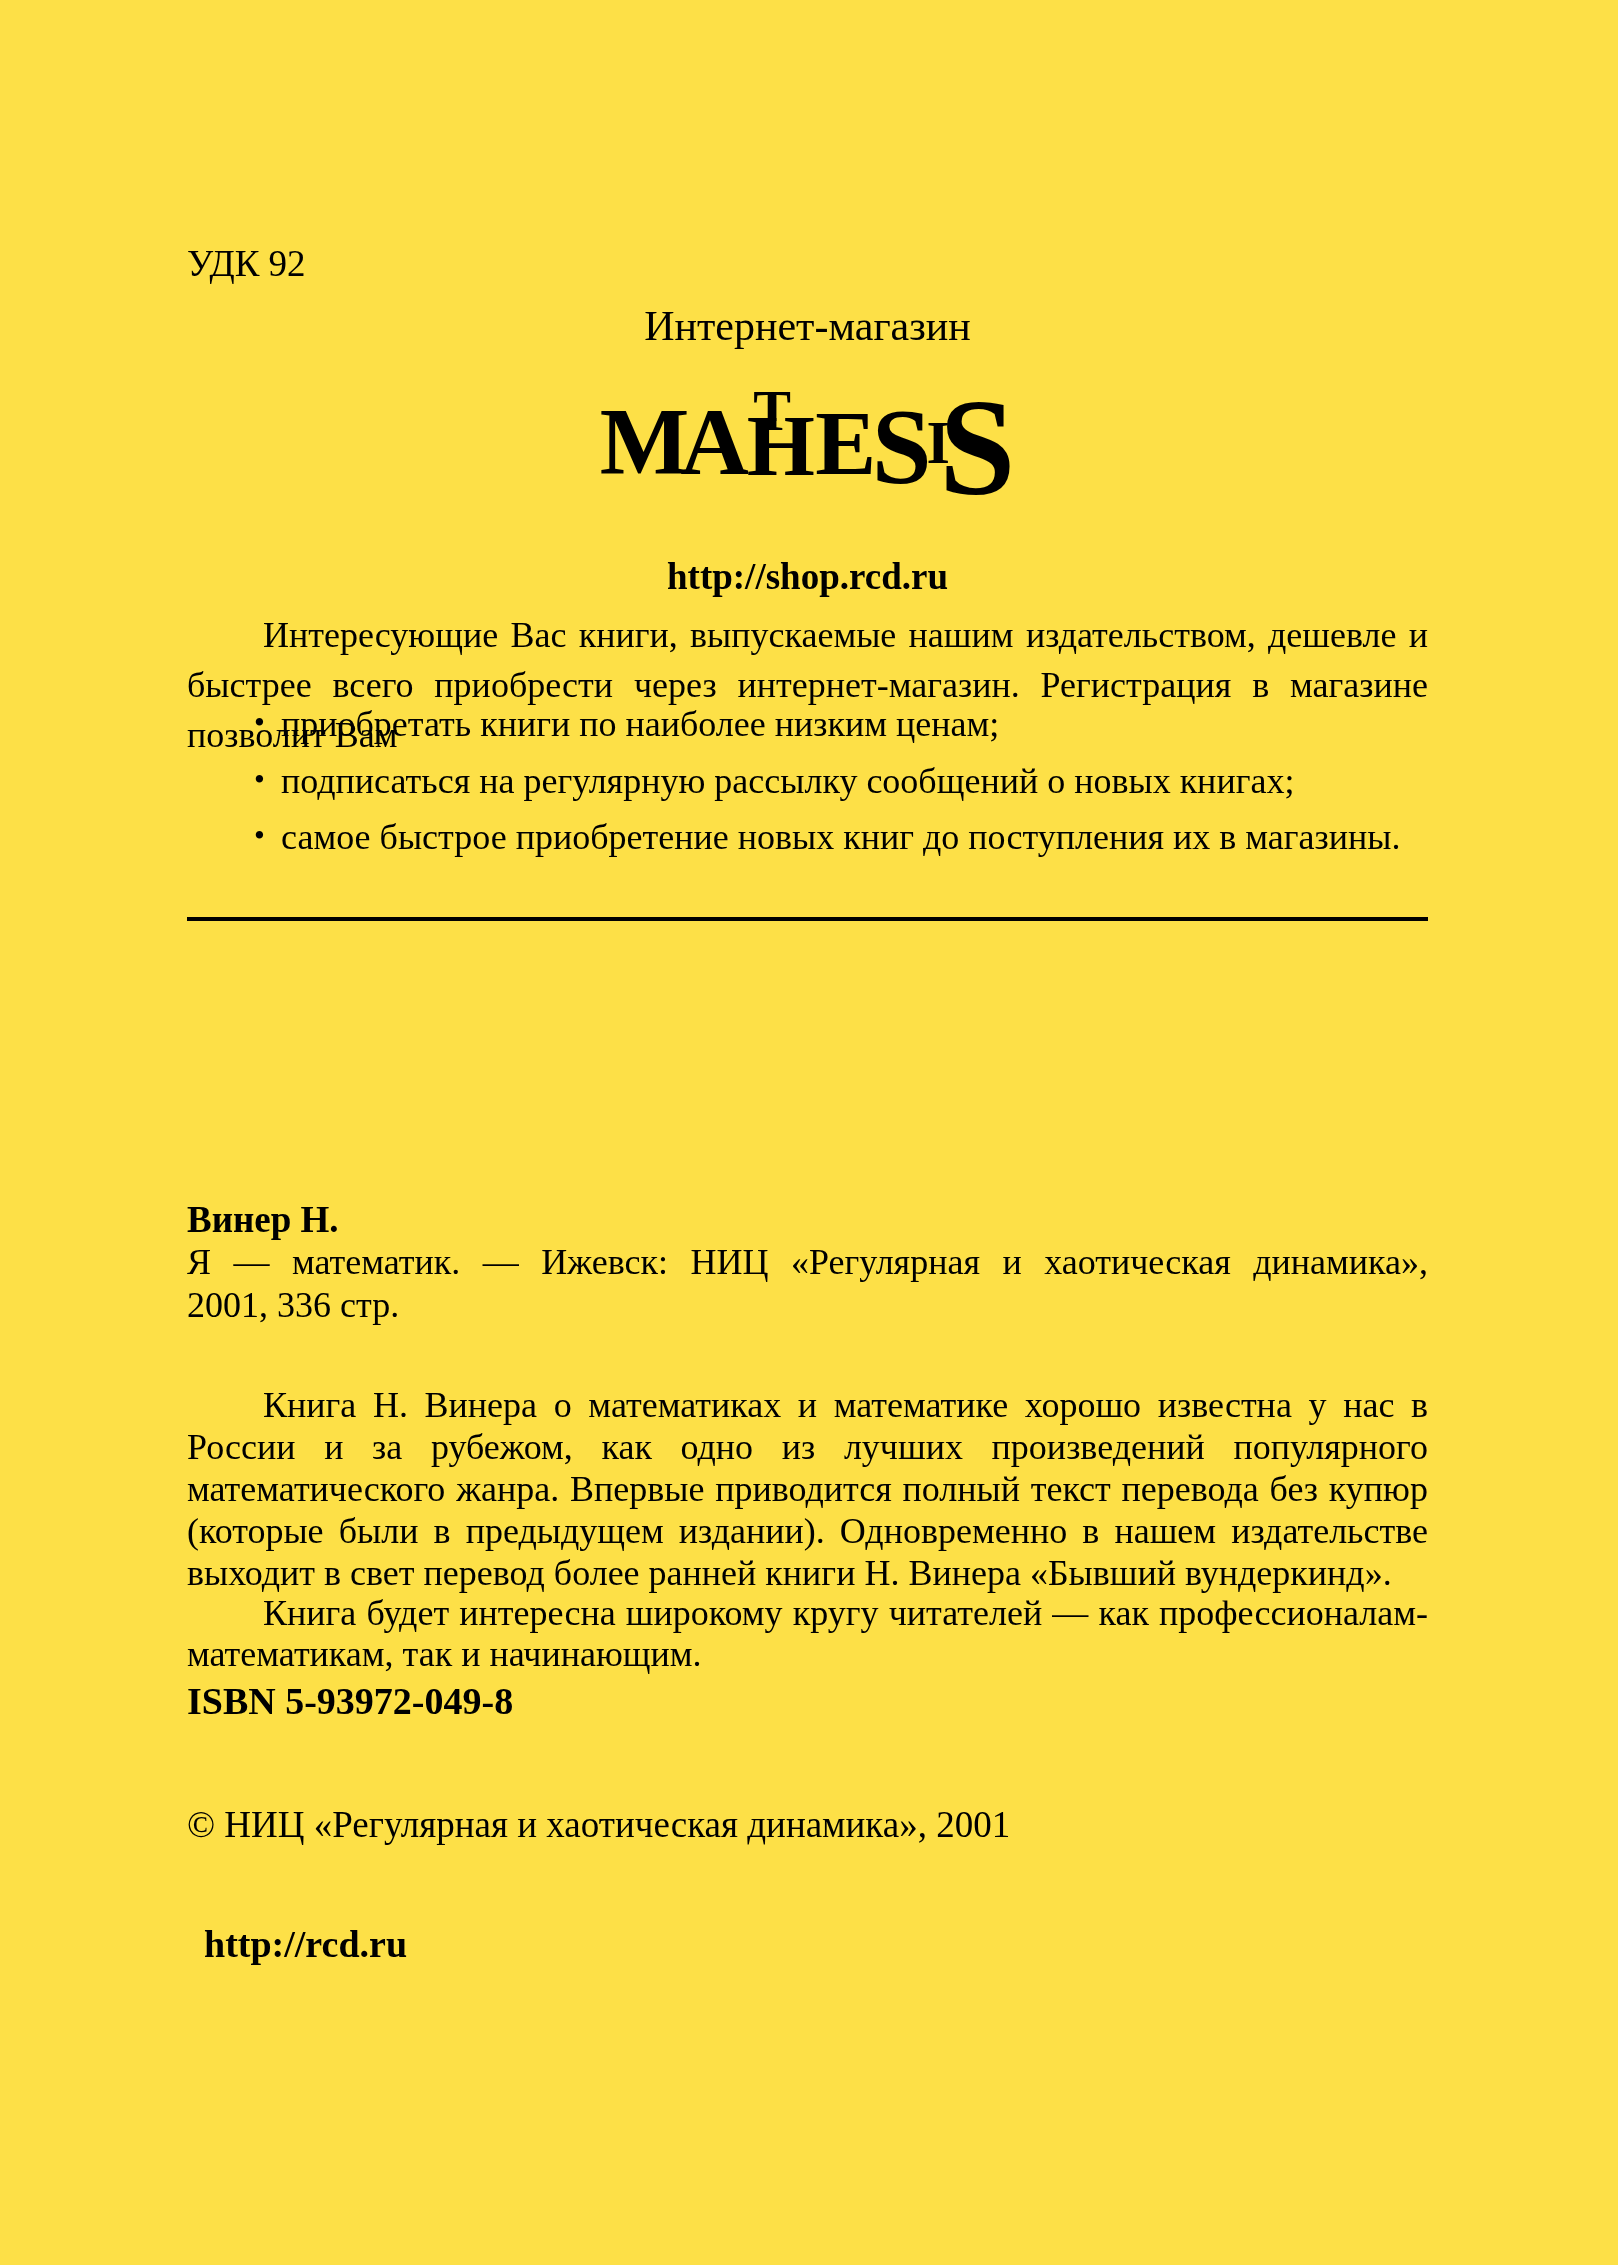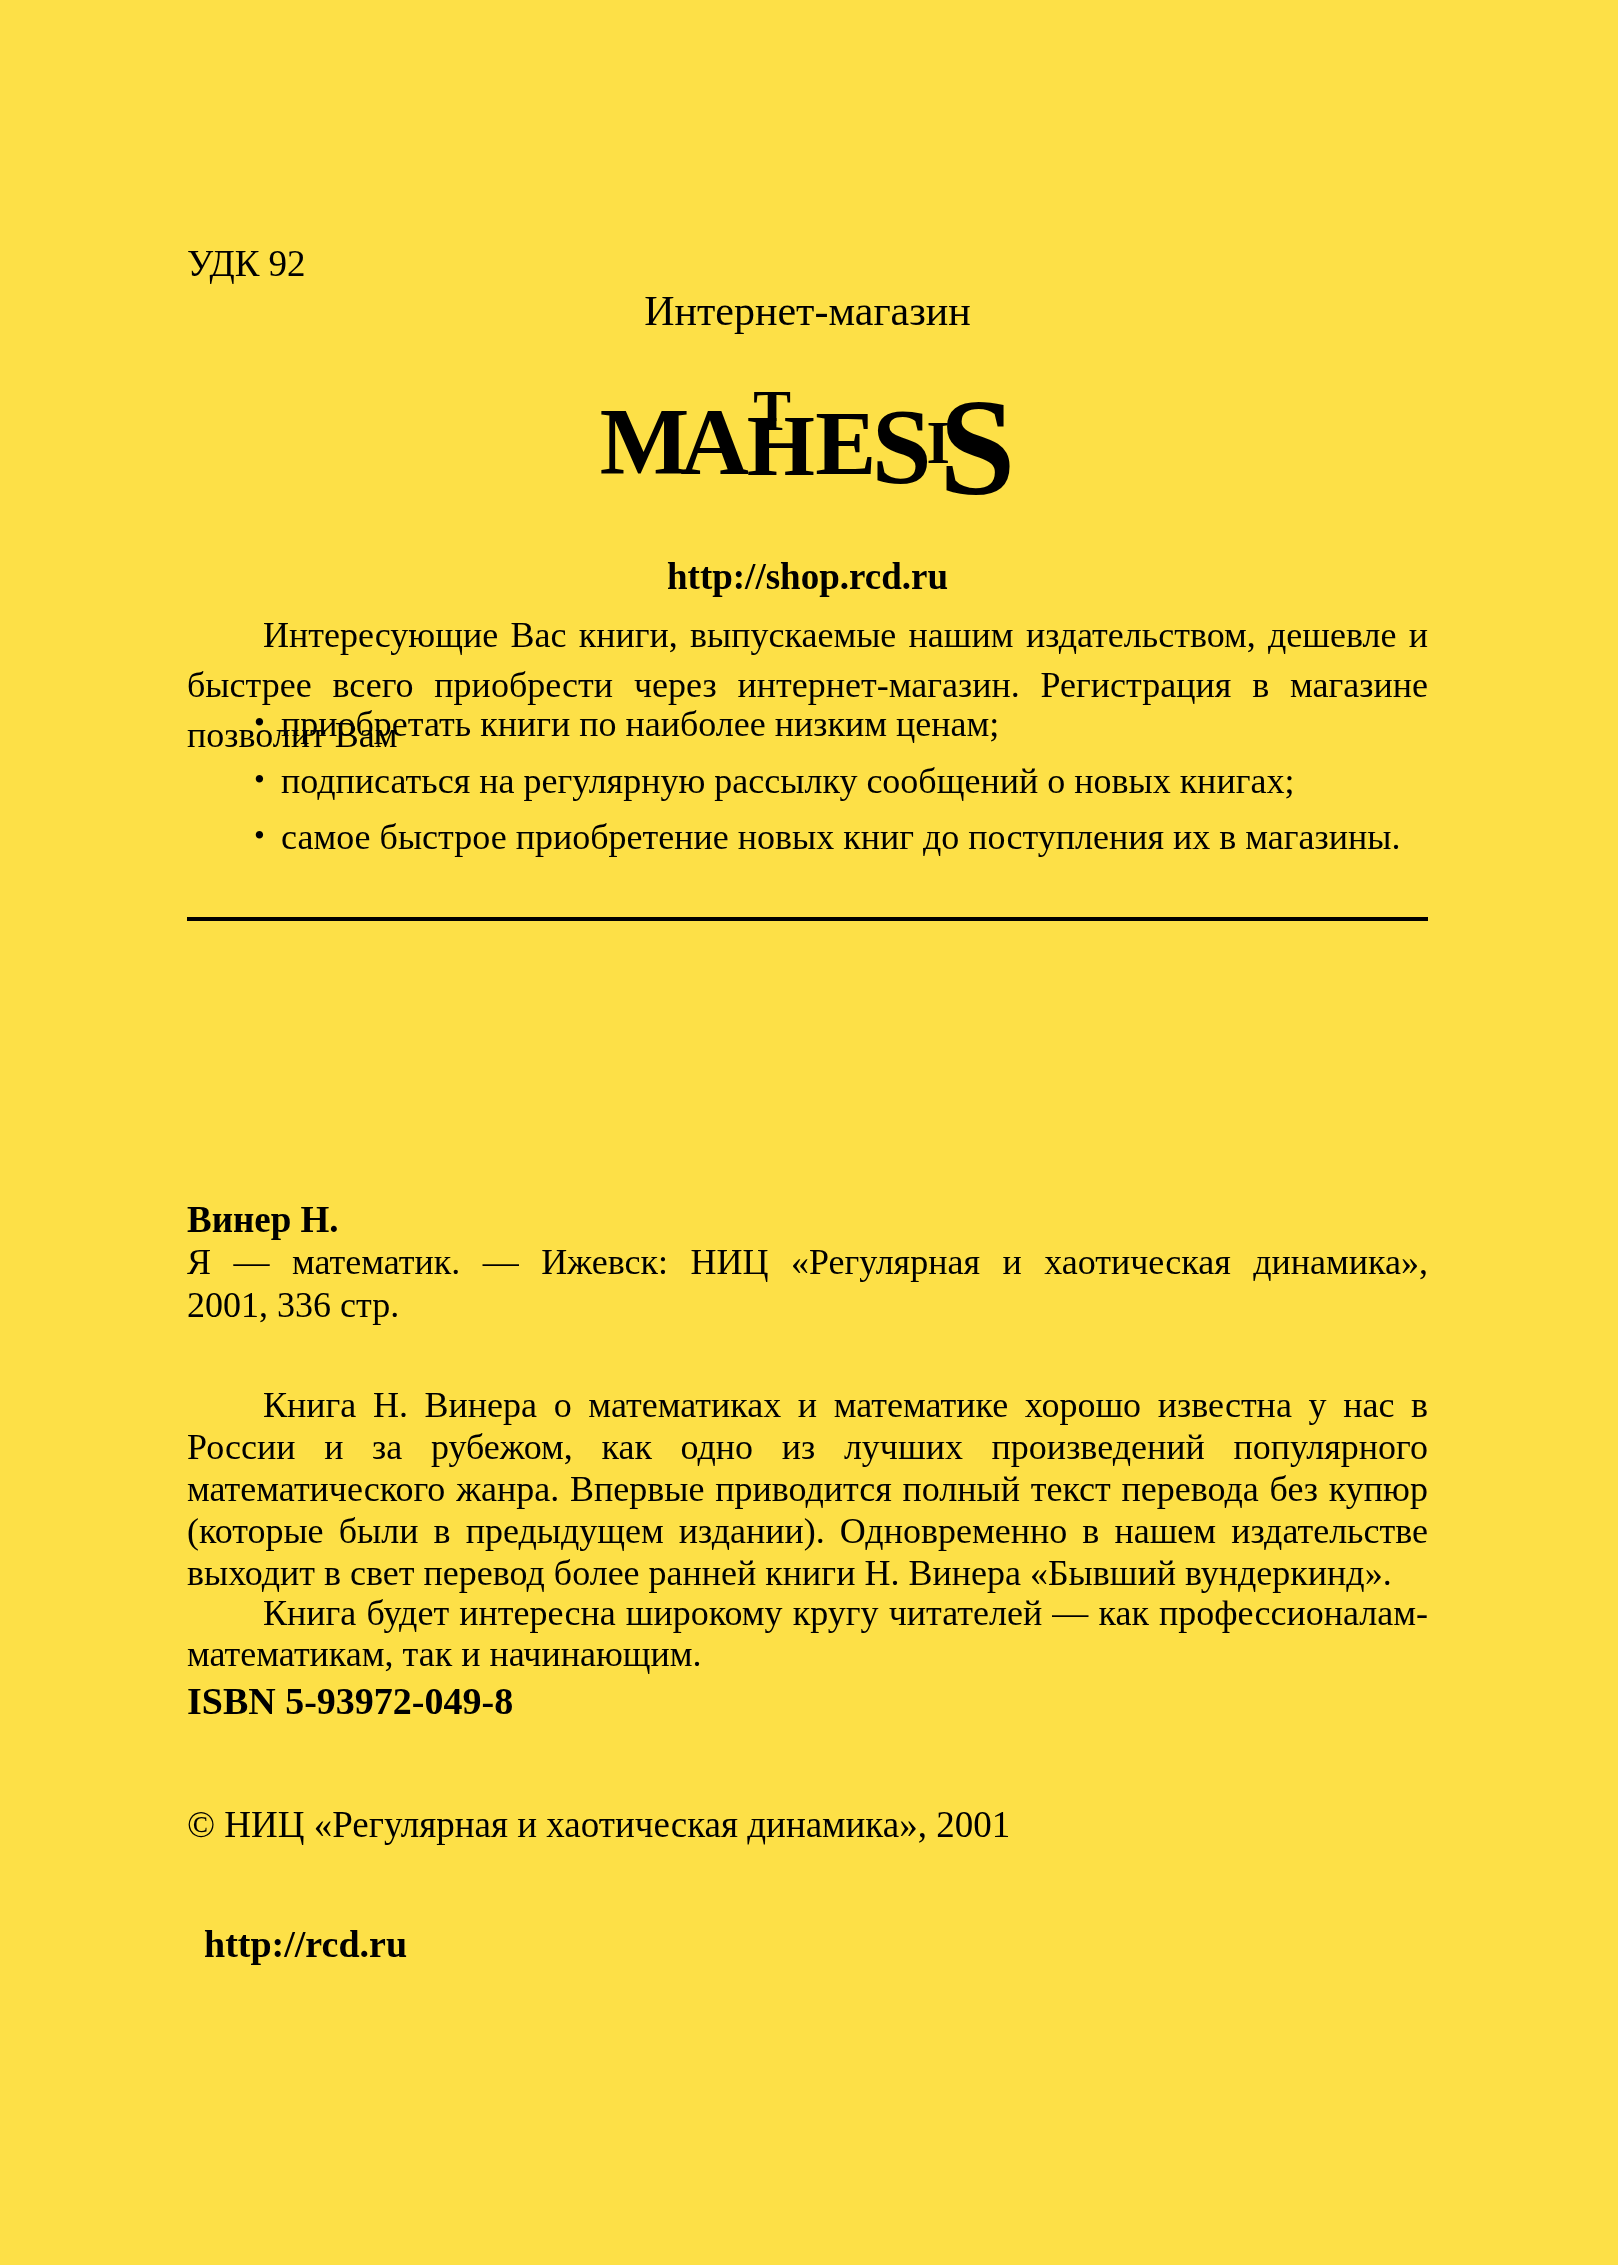--- a/index.html
+++ b/index.html
@@ -11,21 +11,21 @@
     color:#000;
     font-family:"Liberation Serif", serif;
     overflow:hidden;
   }
   .abs{position:absolute;}
   #udk{
     left:187px; top:243px;
     font-size:37px; line-height:42px;
   }
   #store-heading{
-    left:187px; top:287px; width:1241px;
+    left:187px; top:302px; width:1241px;
     font-size:42px; line-height:48px;
     text-align:center;
   }
   #logo{
     left:598px; top:371px;
   }
   #shop-url{
     left:187px; top:556px; width:1241px;
     text-align:center;
     font-size:37px; font-weight:bold; line-height:42px;

